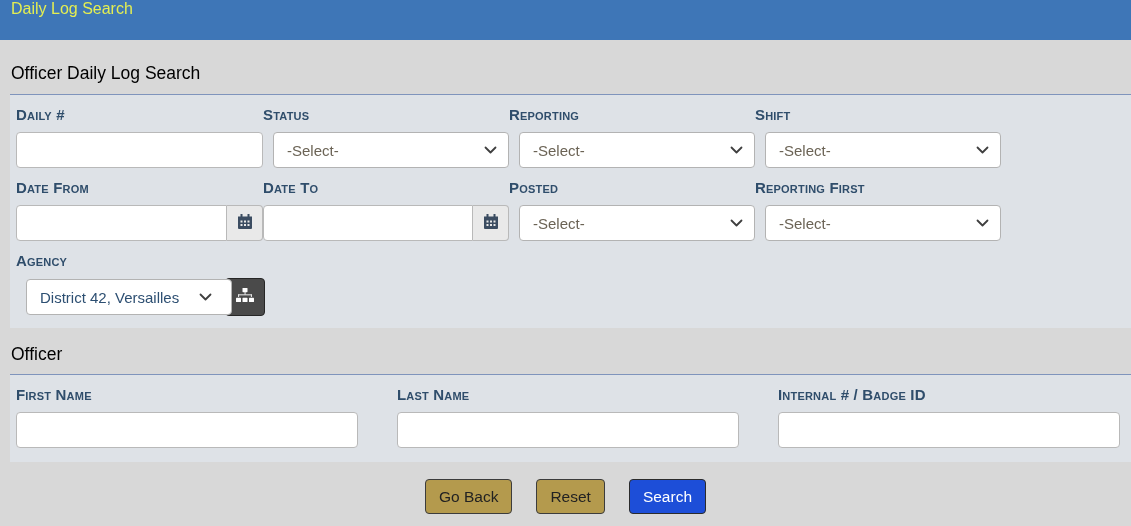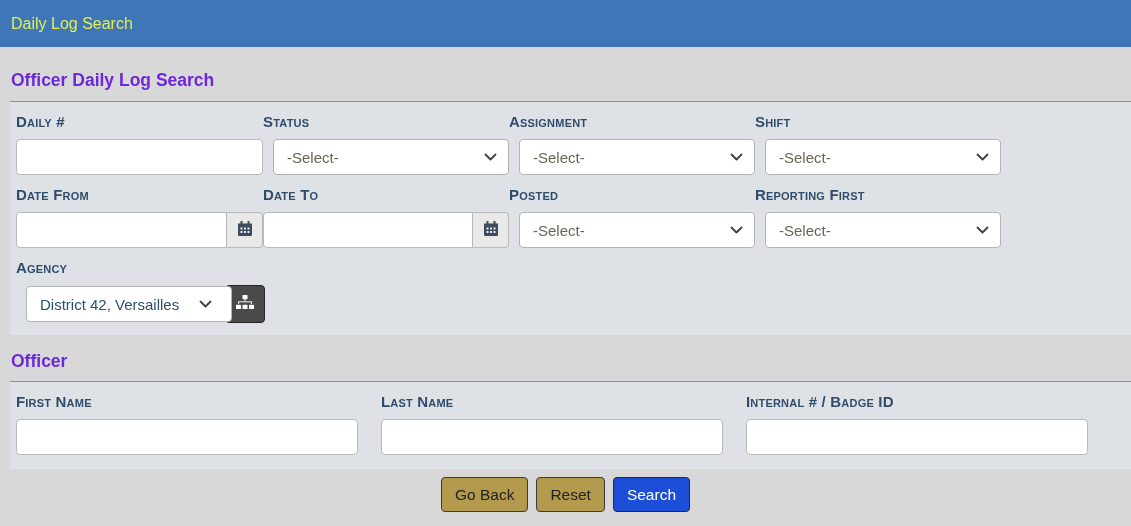--- a/index.html
+++ b/index.html
@@ -2,34 +2,34 @@
 <html><head>
 <meta charset="utf-8">
 <style>
   * { box-sizing: border-box; }
   html,body { margin:0; padding:0; }
   body {
     width:1131px; height:526px; overflow:hidden;
     background:#d8d8d8;
     font-family:"Liberation Sans", sans-serif;
   }
-  .topbar{ height:47px; background:#3e76b7; display:flex; align-items:center; padding-left:11px; }
+  .topbar{ height:40px; background:#3e76b7; display:flex; align-items:flex-start; padding-left:11px; }
   .topbar-title{ color:#e4ee52; font-size:16px; }
 
   .heading1-band{ padding:23px 10px 11px 11px; }
   .heading2-band{ padding:16px 24px 10px 11px; }
-  h1.section-heading{ margin:0; font-size:17.5px; line-height:20px; font-weight:bold; color:#6d28d9; }
+  h1.section-heading{ margin:0; font-size:17.5px; line-height:20px; font-weight:normal; color:#000000; }
 
   .divider{ height:1px; background:#7f94bc; margin-left:10px; }
 
   .panel{ margin-left:10px; background:#dee2e7; padding:0 10px 12px 6px; }
   .panel-officer{ padding-bottom:14px; }
 
   .frow{ display:flex; }
-  .frow3{ display:flex; gap:23px; }
+  .frow3{ display:flex; gap:39px; }
   .fcol{ width:246px; }
   .fcol:first-child{ width:247px; }
   .fcol3{ width:342px; }
 
   .flabel{
     display:block; margin:12px 0 9px; font-size:15px; line-height:16px;
     font-weight:bold; font-variant:small-caps; letter-spacing:.2px; color:#2f4d6b;
   }
 
   .tinput{
@@ -59,21 +59,21 @@
   }
 
   .agency-row{ display:flex; align-items:center; }
   .agency-wrap{ position:relative; width:206px; }
   .sitemap-btn{
     width:40px; height:38px; margin-left:3px; border:1px solid #262626; border-radius:4px;
     background:#4a4a4a; display:flex; align-items:center; justify-content:center;
     padding:0; cursor:pointer;
   }
 
-  .actions{ display:flex; justify-content:center; gap:8px; padding-top:8px; }
+  .actions{ display:flex; justify-content:center; gap:24px; padding-top:17px; }
   .btn{
     height:35px; border-radius:4px; font-size:15.5px; padding:0 13px;
     cursor:pointer; font-family:inherit; line-height:31px;
   }
   .btn-gold{ background:#b49a4d; border:1px solid #3c3c3c; color:#222; }
   .btn-dark{ background:#1d4ed8; border:1px solid #2b2b2b; color:#fff; }
 </style>
 </head>
 <body>
 
@@ -102,21 +102,21 @@
             <option>-Select-</option>
           </select>
           <span class="chev">
             <svg width="13" height="8" viewBox="0 0 13 8">
                 <path d="M1.5 1.5l5 5 5-5" fill="none" stroke="#3f3f3f" stroke-width="1.8" stroke-linecap="round" stroke-linejoin="round"></path>
               </svg>
           </span>
         </div>
       </div>
       <div class="fcol">
-        <span class="flabel">Assignment</span>
+        <span class="flabel">Reporting</span>
         <div class="select-wrap">
           <select class="sel">
             <option>-Select-</option>
           </select>
           <span class="chev">
             <svg width="13" height="8" viewBox="0 0 13 8">
                 <path d="M1.5 1.5l5 5 5-5" fill="none" stroke="#3f3f3f" stroke-width="1.8" stroke-linecap="round" stroke-linejoin="round"></path>
               </svg>
           </span>
         </div>

